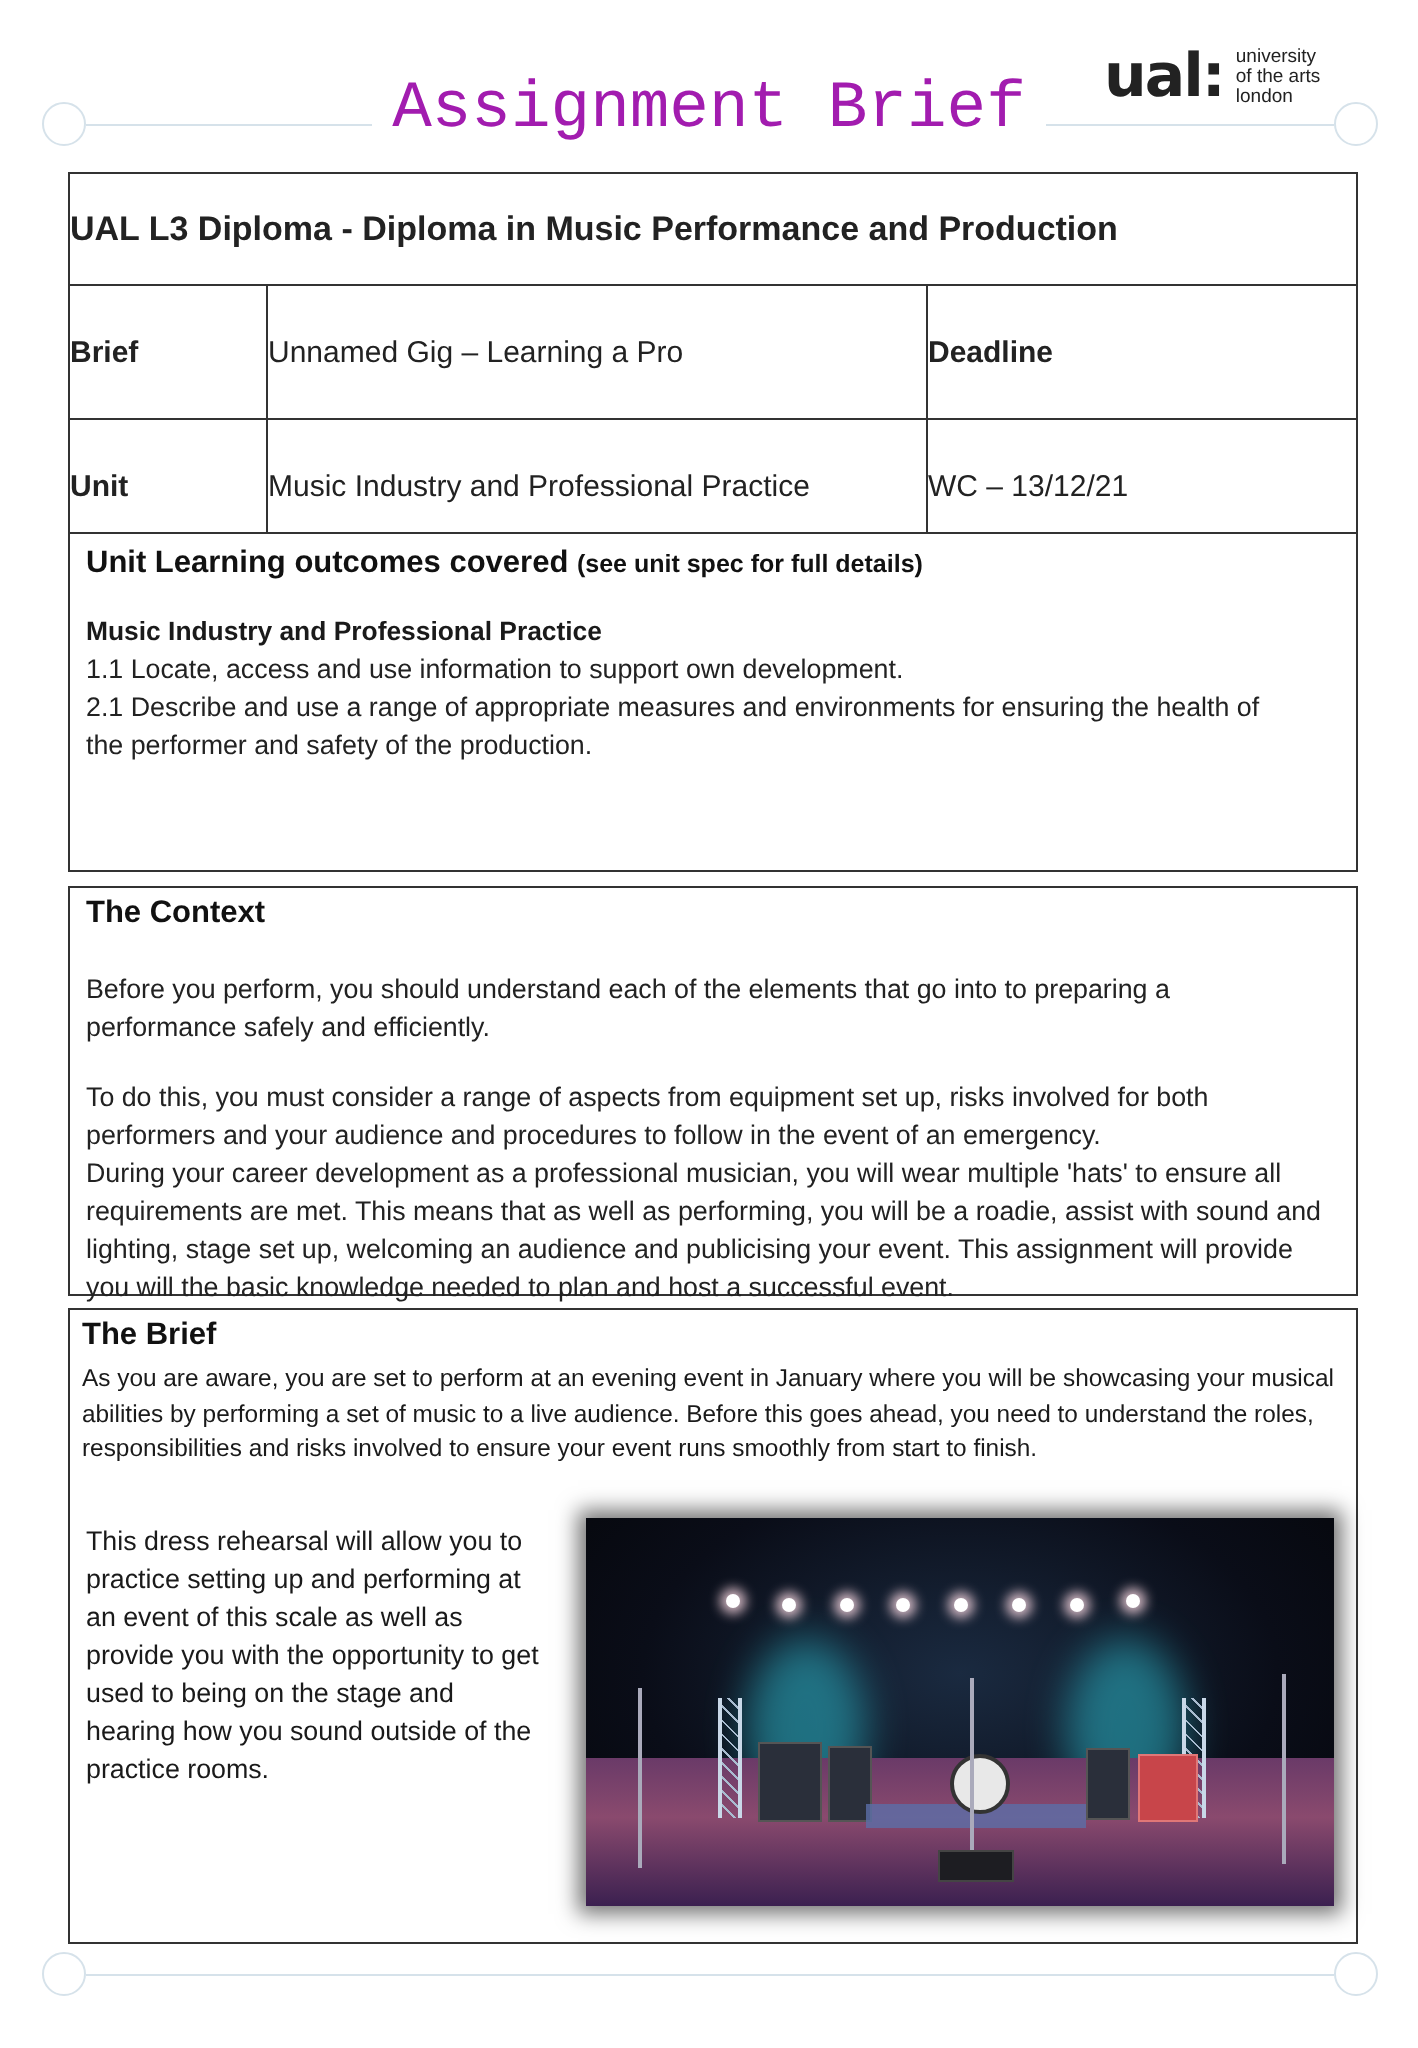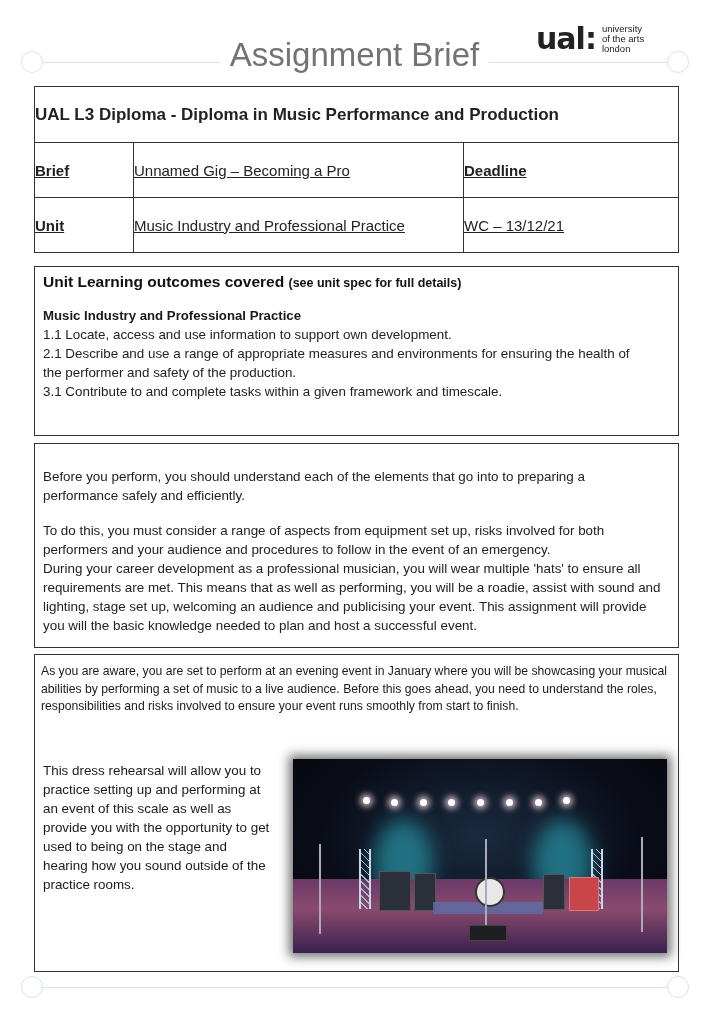--- a/index.html
+++ b/index.html
@@ -4,37 +4,37 @@
   <style>
     * { box-sizing: border-box; margin: 0; padding: 0; }
     html, body { width: 709px; height: 1024px; background: #ffffff; overflow: hidden; }
     body { position: relative; font-family: "Liberation Sans", sans-serif; color: #1a1a1a; }
 
     .deco-line { position: absolute; height: 1px; background: #d6e2ea; }
     .deco-circle { position: absolute; width: 22px; height: 22px; border: 1.5px solid #d6e2ea; border-radius: 50%; background: #fff; }
 
     .page-title {
       position: absolute; left: 0; width: 709px; top: 36px; text-align: center;
-      font-family: Liberation Sans, sans-serif; font-size: 33px; color: #737373; letter-spacing: 0px;
+      font-family: Liberation Mono, monospace; font-size: 33px; color: #a21caf; letter-spacing: 0px;
     }
     .page-title span { background: #fff; padding: 0 10px; }
 
     .logo { position: absolute; left: 536px; top: 24px; display: flex; align-items: center; }
-    .logo-mark { font-family: "DejaVu Sans", sans-serif; font-weight: bold; font-size: 30px; color: #222; letter-spacing: -1px; line-height: 1; }
+    .logo-mark { font-family: "DejaVu Sans", sans-serif; font-weight: bold; font-size: 30px; color: #222; letter-spacing: -1px; line-height: 1; margin-left: 16px; }
     .logo-text { margin-left: 6px; font-size: 9.5px; line-height: 10px; color: #222; }
 
     table.header-table {
       position: absolute; left: 34px; top: 86px; width: 645px; border-collapse: collapse;
     }
     table.header-table td {
       border: 1.5px solid #333; text-align: left; vertical-align: middle;
       font-size: 15px; color: #222;
     }
     .title-cell { height: 56px; font-weight: bold; font-size: 17px !important; }
-    .row-cell { height: 55px; text-decoration: underline; }
+    .row-cell { height: 67px; }
     .bold { font-weight: bold; }
 
     .box { position: absolute; left: 34px; width: 645px; border: 1.5px solid #333; background: #fff; }
     .box-heading { font-weight: bold; font-size: 15.5px; color: #111; }
     .box-heading-note { font-weight: bold; font-size: 12.5px; }
     .body-text { font-size: 13.4px; line-height: 19px; color: #222; }
 
     #lo-box { top: 266px; height: 170px; padding: 6px 8px; }
     #lo-box .sub-heading { font-weight: bold; font-size: 13.2px; margin-top: 15px; line-height: 19px; }
 
@@ -84,49 +84,50 @@
   </div>
 </div>
 
 <table class="header-table">
   <tbody>
       <tr>
     <td colspan="3" class="title-cell">UAL L3 Diploma - Diploma in Music Performance and Production</td>
   </tr>
   <tr>
     <td class="row-cell bold" style="width:99px;">Brief</td>
-    <td class="row-cell" style="width:330px;">Unnamed Gig – Becoming a Pro</td>
+    <td class="row-cell" style="width:330px;">Unnamed Gig – Learning a Pro</td>
     <td class="row-cell bold">Deadline</td>
   </tr>
   <tr>
     <td class="row-cell bold">Unit</td>
     <td class="row-cell">Music Industry and Professional Practice</td>
     <td class="row-cell">WC – 13/12/21</td>
   </tr>
 </tbody>
   </table>
 
 <div class="box" id="lo-box">
   <div class="box-heading">
     <span>Unit Learning outcomes covered</span>
     <span class="box-heading-note">(see unit spec for full details)</span>
   </div>
   <div class="sub-heading">Music Industry and Professional Practice</div>
   <div class="body-text">1.1 Locate, access and use information to support own development.</div>
   <div class="body-text" style="width:590px;">2.1 Describe and use a range of appropriate measures and environments for ensuring the health of the performer and safety of the production.</div>
-  <div class="body-text">3.1 Contribute to and complete tasks within a given framework and timescale.</div>
 </div>
 
 <div class="box" id="ctx-box">
+  <div class="box-heading">The Context</div>
   <div class="body-text" style="width:600px;">Before you perform, you should understand each of the elements that go into to preparing a performance safely and efficiently.</div>
   <div class="body-text" style="margin-top:16px; width:620px;">To do this, you must consider a range of aspects from equipment set up, risks involved for both performers and your audience and procedures to follow in the event of an emergency.</div>
   <div class="body-text" style="margin-top:0; width:625px;">During your career development as a professional musician, you will wear multiple 'hats' to ensure all requirements are met. This means that as well as performing, you will be a roadie, assist with sound and lighting, stage set up, welcoming an audience and publicising your event. This assignment will provide you will the basic knowledge needed to plan and host a successful event.</div>
 </div>
 
 <div class="box" id="brief-box">
+  <div class="box-heading">The Brief</div>
   <div class="intro">As you are aware, you are set to perform at an evening event in January where you will be showcasing your musical abilities by performing a set of music to a live audience. Before this goes ahead, you need to understand the roles, responsibilities and risks involved to ensure your event runs smoothly from start to finish.</div>
   <div class="side-text">This dress rehearsal will allow you to practice setting up and performing at an event of this scale as well as provide you with the opportunity to get used to being on the stage and hearing how you sound outside of the practice rooms.</div>
 
   <div class="stage-image">
     <div class="glow" style="left:80px; top:60px;"></div>
     <div class="glow" style="left:240px; top:60px;"></div>
     <div class="light" style="left:70px; top:38px;"></div>
     <div class="light" style="left:98px; top:40px;"></div>
     <div class="light" style="left:127px; top:40px;"></div>
     <div class="light" style="left:155px; top:40px;"></div>

